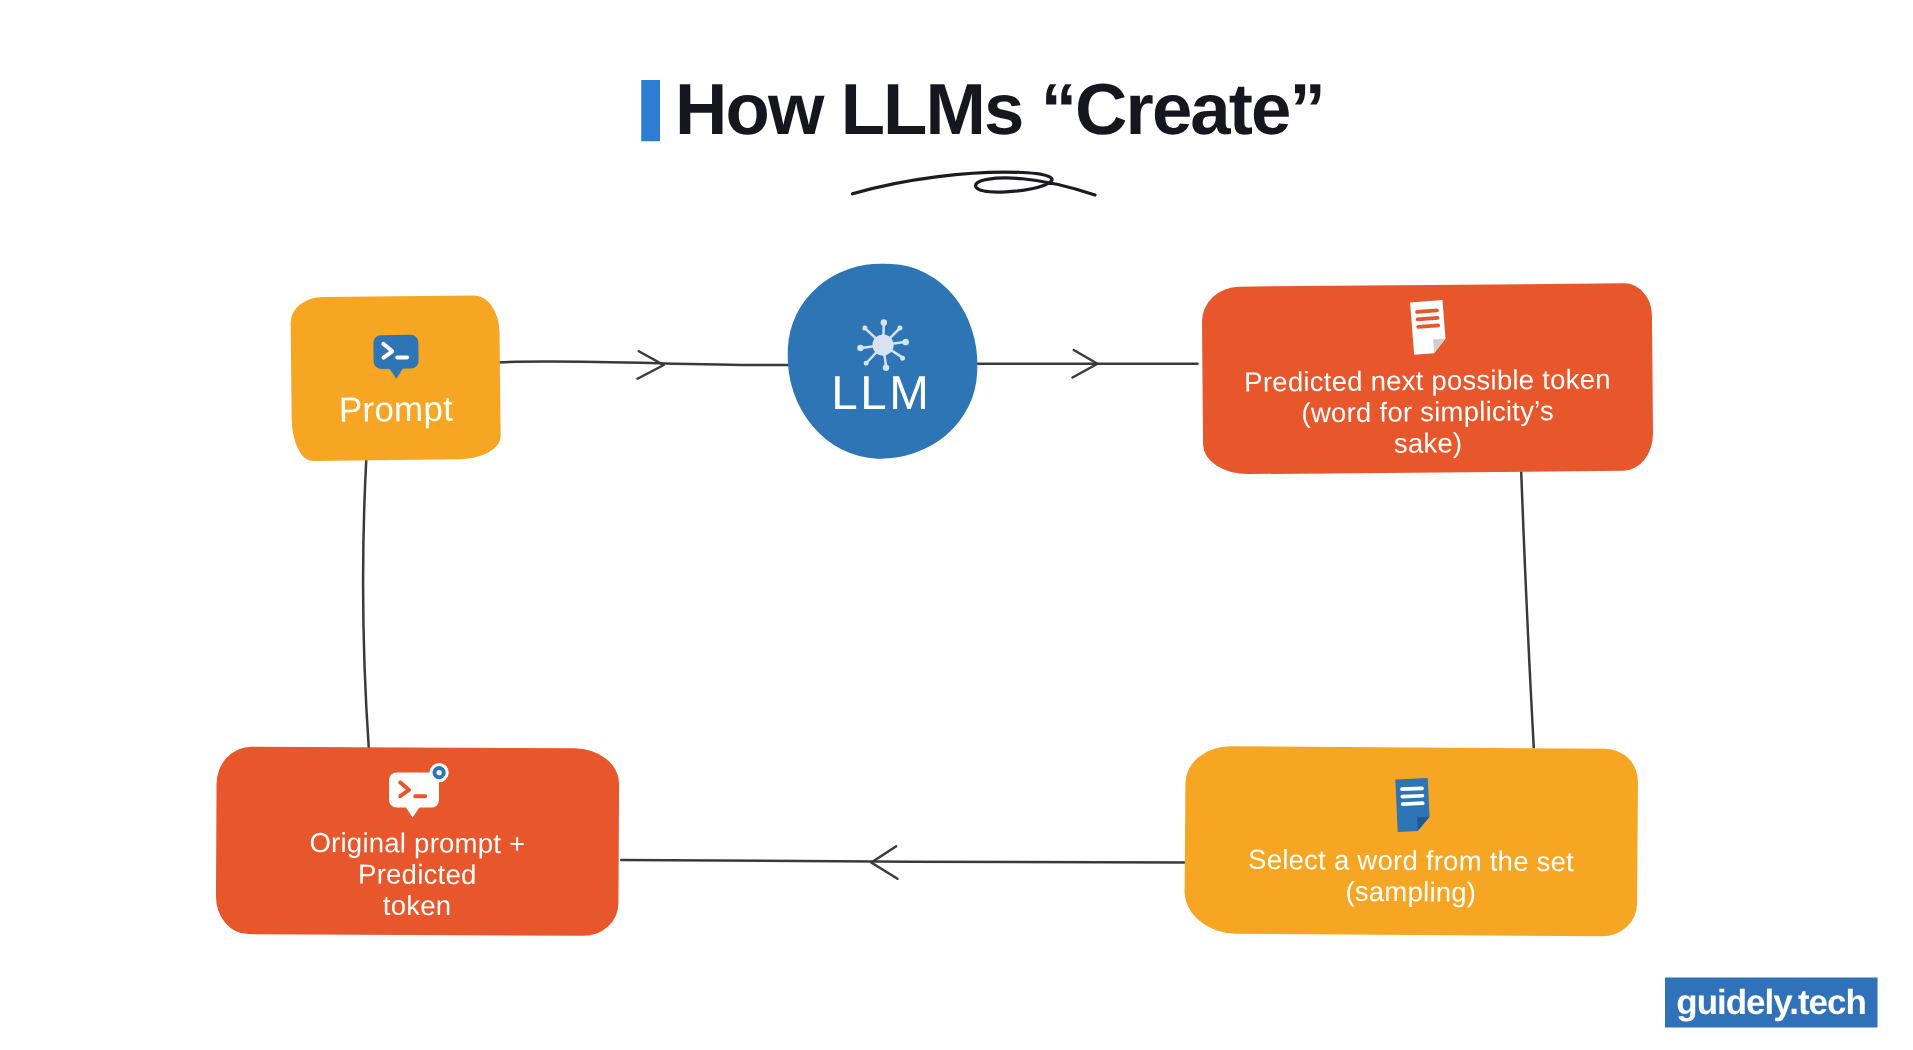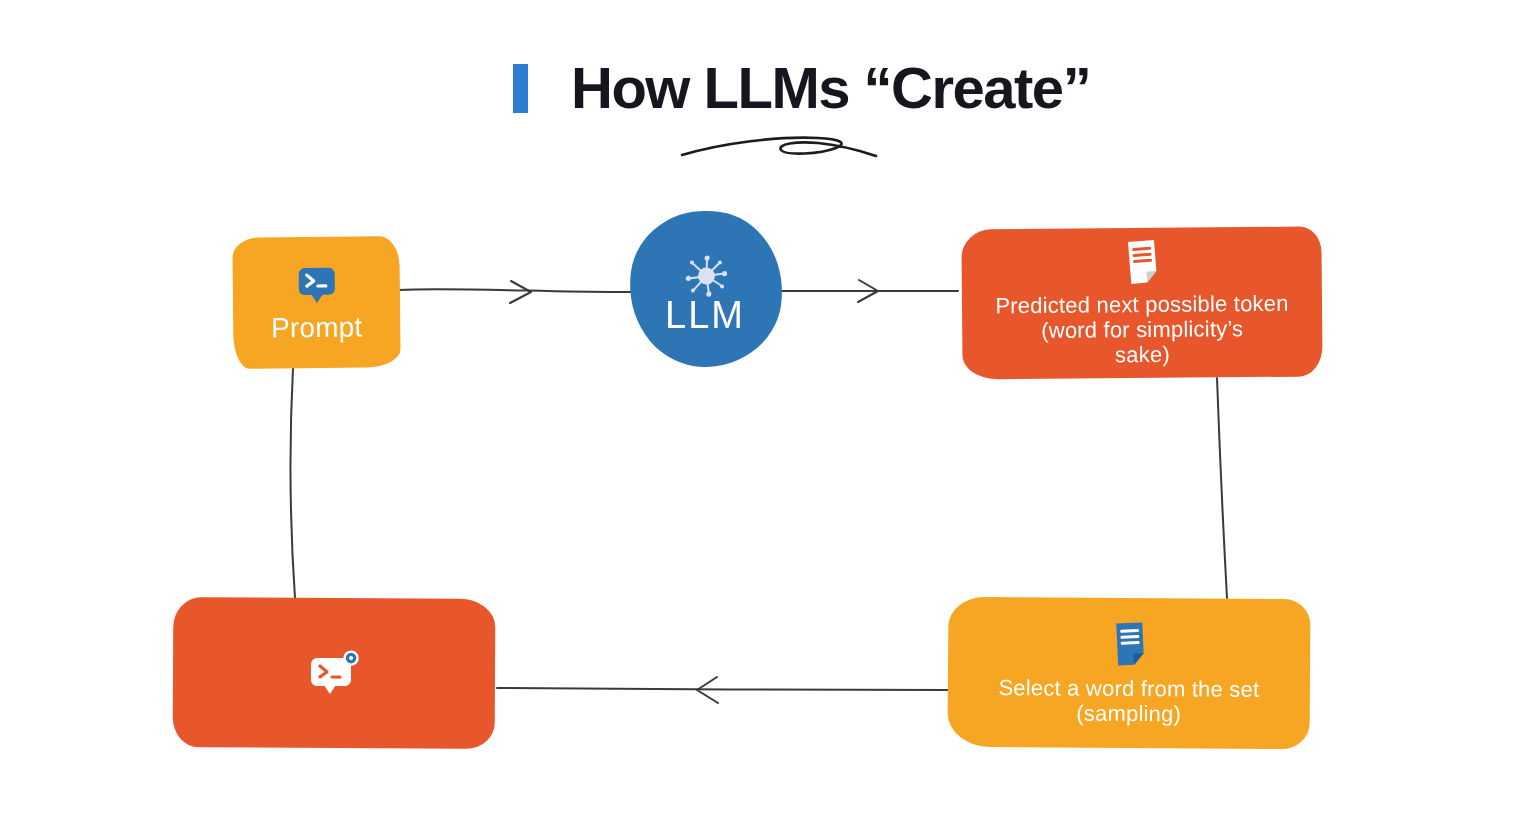--- a/index.html
+++ b/index.html
@@ -19,21 +19,20 @@
   .connectors { inset: 0; z-index: 1; }
   .squiggle { left: 678px; top: 128px; z-index: 2; }
 
   .title-wrap {
     position: absolute;
     left: 513px;
     top: 58px;
     display: flex;
     align-items: flex-start;
     z-index: 3;
-    gap: 31px;
   }
   .title-bar {
     display: inline-block;
     width: 15px;
     height: 49px;
     margin-top: 6px;
     margin-right: 12px;
   }
   .title {
     font-size: 58px;
@@ -219,16 +218,24 @@
 
   <div class="node node-original" style="background: rgb(232, 86, 43);">
     <svg class="icon" width="52" height="46" viewBox="0 0 52 46">
       <rect x="3" y="8" width="40" height="28" rx="6" fill="#ffffff"></rect>
       <path d="M16 35 L28 35 L22 44 Z" fill="#ffffff"></path>
       <path d="M12 16 L19 22 L12 27" stroke="#E8562B" stroke-width="3.2" fill="none" stroke-linecap="round" stroke-linejoin="round"></path>
       <line x1="24" y1="27" x2="32" y2="27" stroke="#E8562B" stroke-width="3.2" stroke-linecap="round"></line>
       <circle cx="43" cy="8" r="6.5" fill="#2E75B6" stroke="#ffffff" stroke-width="2.4"></circle>
       <circle cx="43" cy="8" r="2.1" fill="#ffffff"></circle>
     </svg>
-  </div>
-
+    <div>
+      <div class="label-line">Original prompt +</div>
+      <div class="label-line">Predicted</div>
+      <div class="label-line">token</div>
+    </div>
+  </div>
+
+  <div class="brand" style="background: rgb(47, 114, 185);">
+    <span>guidely.tech</span>
+  </div>
 
 </div>
 
 </body></html>

